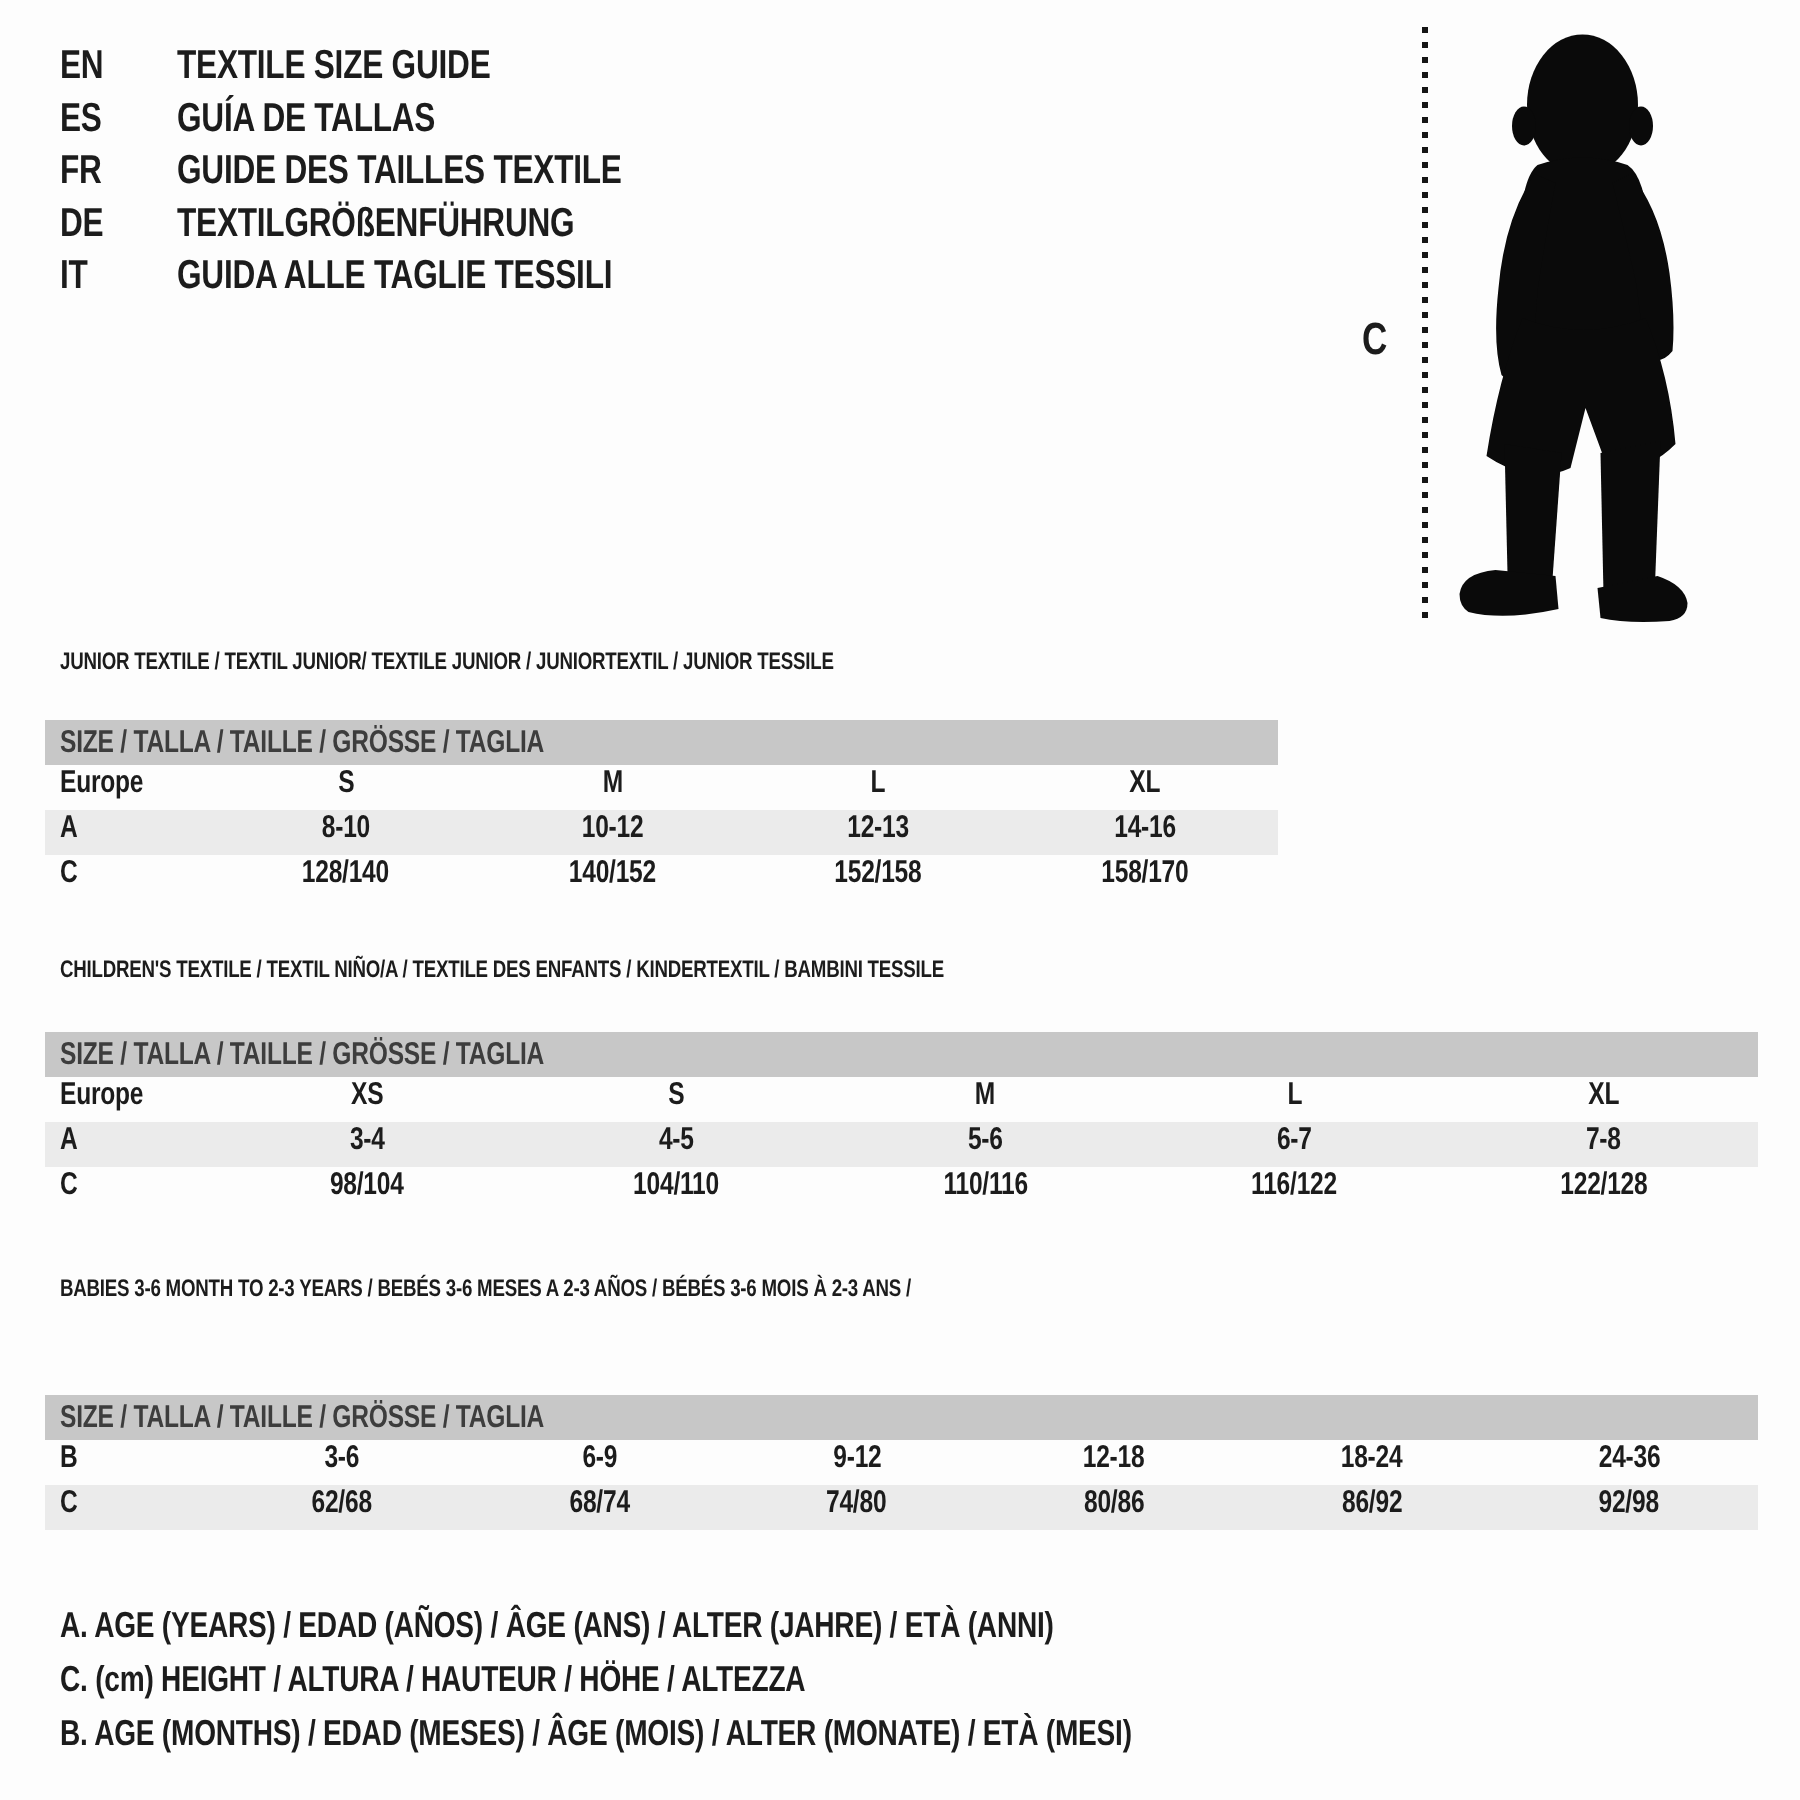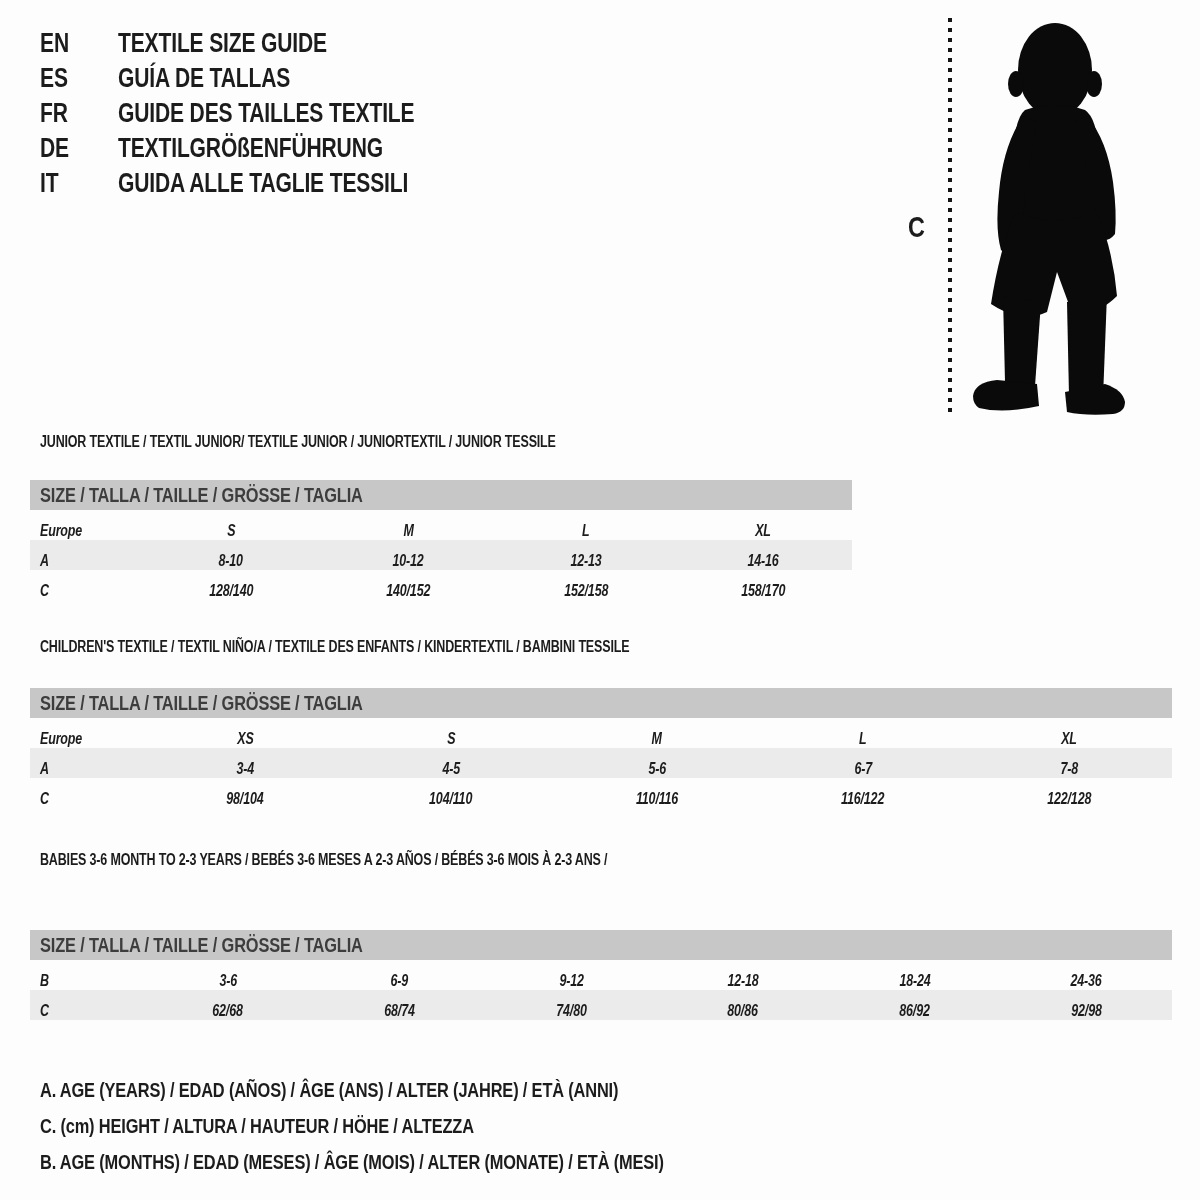--- a/index.html
+++ b/index.html
@@ -23,27 +23,27 @@
   .c-label{position:absolute;left:908px;top:210px;font-size:30px;}
   .baby-svg{position:absolute;left:965px;top:14px;}
 
   
   .section-heading{position:absolute;left:40px;font-size:16px;}
   .babies-heading{line-height:36px;}
 
   
   .size-table{position:absolute;left:30px;}
   .thead{height:30px;display:flex;align-items:center;padding-left:10px;font-size:21px;color:#3d3d3d;}
-  .trow{display:flex;align-items:flex-end;height:30px;font-size:16px;font-style:italic;}
+  .trow{display:flex;align-items:flex-start;height:30px;font-size:21px;}
   .tlabel{width:102px;padding-left:10px;}
   .tcell{flex:1;display:flex;justify-content:center;}
 
   
   .legend{position:absolute;left:40px;top:1066px;}
-  .legend-line{height:36px;display:flex;align-items:flex-end;font-size:21px;}
+  .legend-line{height:36px;display:flex;align-items:center;font-size:24px;}
 </style>
 </head>
 <body>
 
 <div class="page">
 
   <div class="lang-block">
     <div class="lang-row">
       <span class="lang-code"><span class="t">EN</span></span>
       <span class="t">TEXTILE SIZE GUIDE</span>

